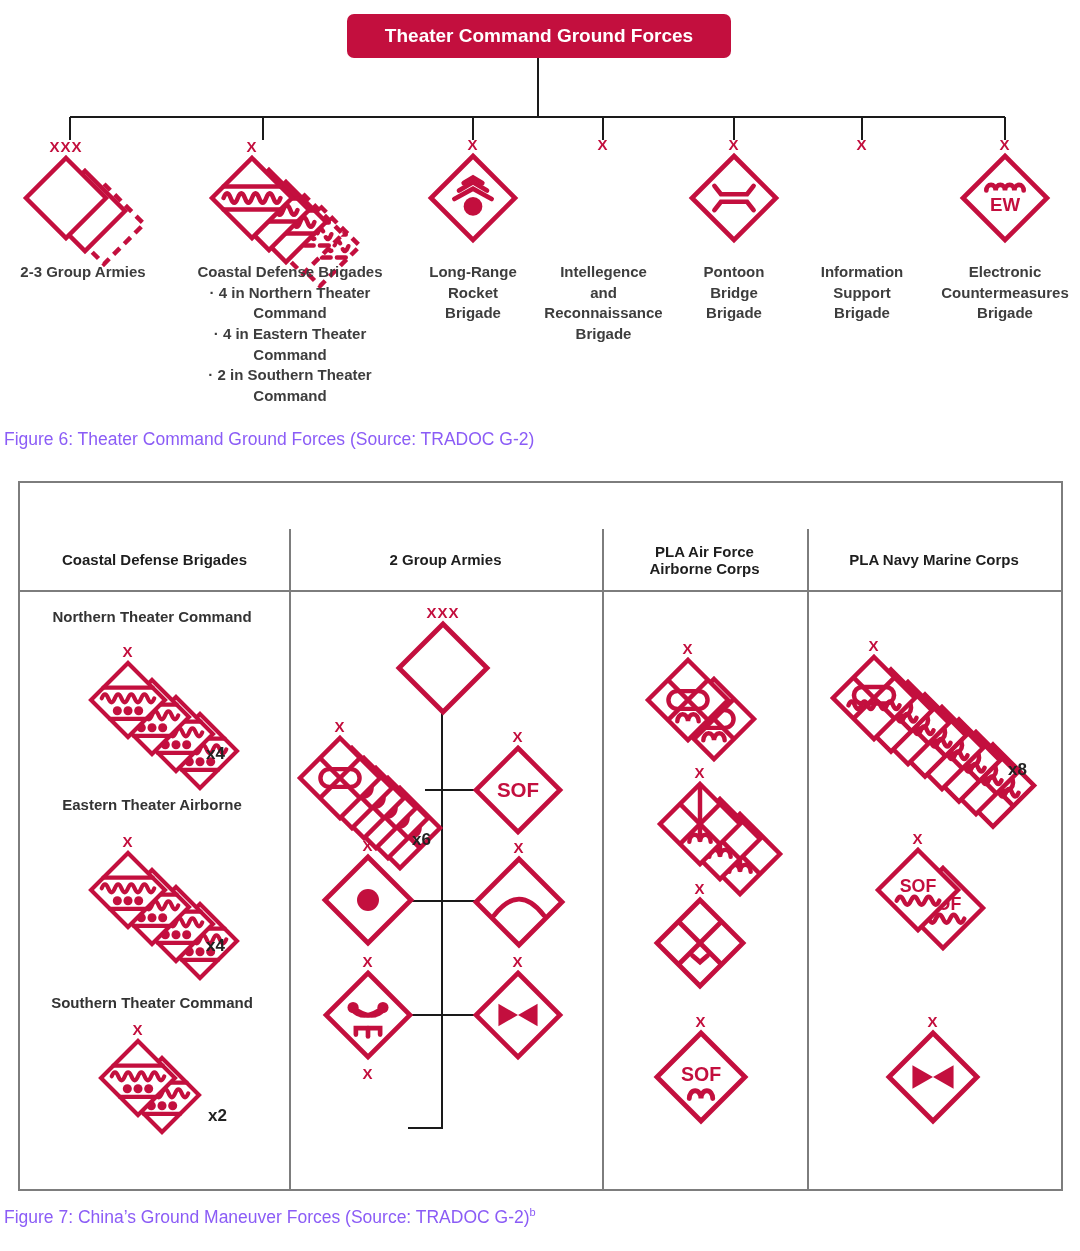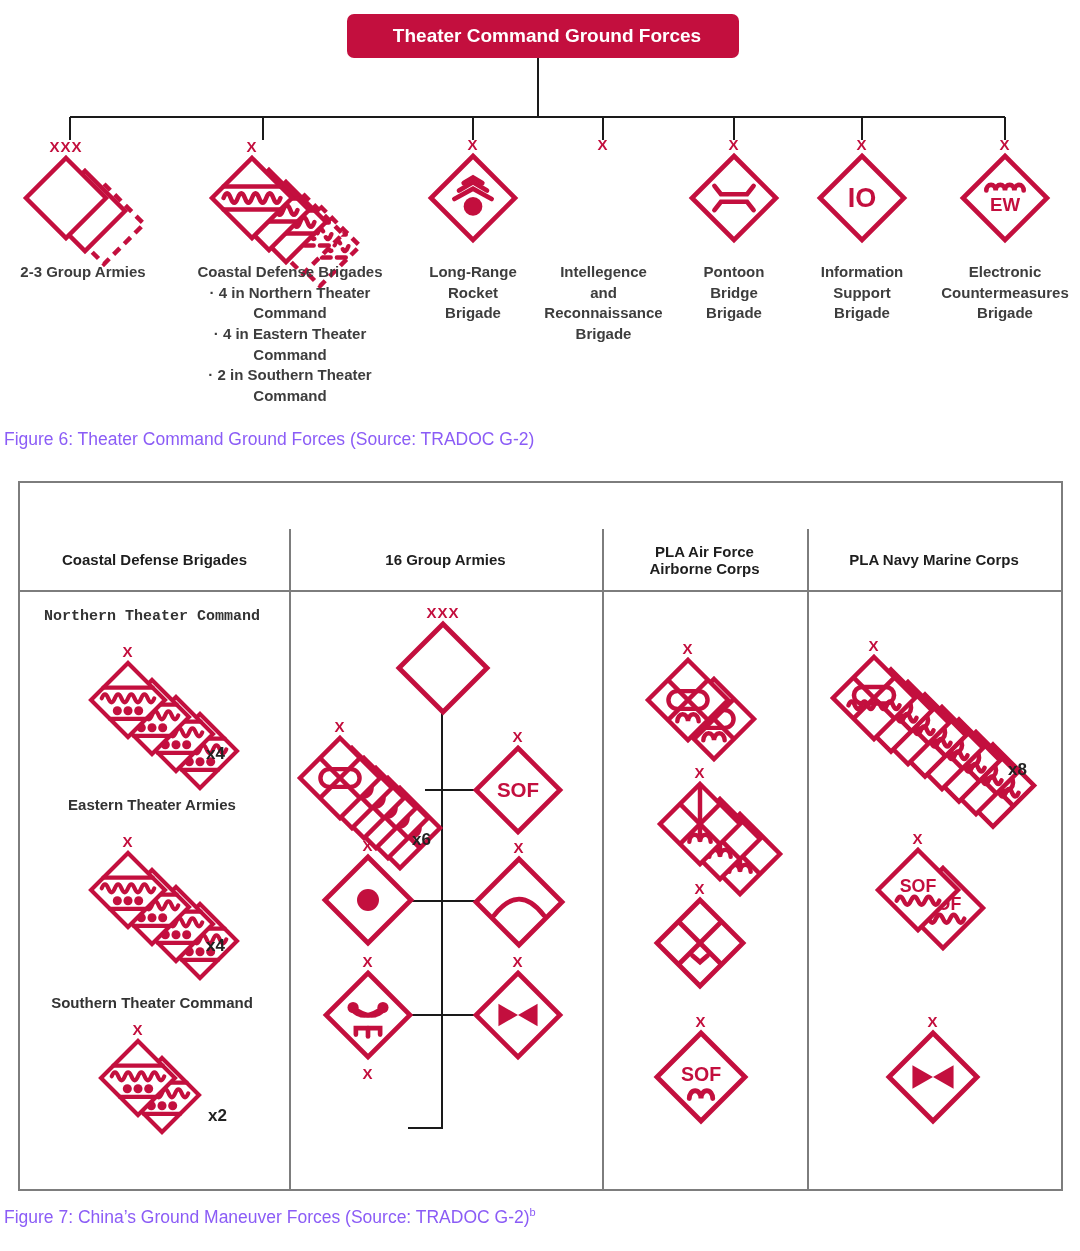--- a/index.html
+++ b/index.html
@@ -2,21 +2,21 @@
 <html style="--accent: #C30F3E;"><head>
 <meta charset="utf-8">
 <style>
   html,body{margin:0;padding:0;background:#ffffff;}
   .page{position:relative;width:1080px;height:1251px;background:#fff;
         font-family:"Liberation Sans",sans-serif;overflow:hidden;}
   .lines{position:absolute;left:0;top:0;z-index:1;}
   .sym{position:absolute;z-index:2;}
   .t-box{position:absolute;left:347px;top:14px;width:384px;height:44px;
          background:var(--accent,#C30F3E);border-radius:7px;color:#fff;
-         font-weight:bold;font-size:19px;text-align:center;line-height:44px;z-index:3;padding-left:8px;}
+         font-weight:bold;font-size:19px;text-align:center;line-height:44px;z-index:3;}
   .ech{position:absolute;z-index:3;text-align:center;font-weight:bold;font-size:15px;
        color:var(--accent,#C30F3E);letter-spacing:1px;height:18px;line-height:18px;}
   .mult{position:absolute;z-index:3;font-weight:bold;font-size:17px;color:#222;}
   .f6label{position:absolute;z-index:3;text-align:center;font-weight:bold;font-size:15px;
            color:#3d3d3d;line-height:1.38;}
   .theater-label{position:absolute;z-index:3;text-align:center;font-weight:bold;
                  font-size:15px;color:#333;}
   .caption{position:absolute;z-index:3;font-size:17.5px;color:#8b5cf6;}
   .caption sup{font-size:11px;}
   .tbl{position:absolute;left:18px;top:481px;width:1045px;height:710px;
@@ -60,21 +60,21 @@
 
   <div class="tbl">
     <div class="tbl-subhead"></div>
     <div class="colsep" style="left:269px;"></div>
     <div class="colsep" style="left:582px;"></div>
     <div class="colsep" style="left:787px;"></div>
     <div class="colh" style="left:0;width:269px;">
       <div class="inner">Coastal Defense Brigades</div>
     </div>
     <div class="colh" style="left:269px;width:313px;">
-      <div class="inner">16 Group Armies</div>
+      <div class="inner">2 Group Armies</div>
     </div>
     <div class="colh" style="left:582px;width:205px;">
       <div class="inner" style="width:130px;margin:0 auto;">PLA Air Force Airborne Corps</div>
     </div>
     <div class="colh" style="left:787px;width:254px;">
       <div class="inner">PLA Navy Marine Corps</div>
     </div>
   </div>
 
   <div class="caption" style="left:4px;top:1206px;">
@@ -143,26 +143,20 @@
     <div class="f6label" style="left: 536px; top: 262px; width: 135px;">Intellegence<br>and<br>Reconnaissance<br>Brigade</div>
     <div class="sym" style="left: 685px; top: 149px;"><svg width="98" height="98" viewBox="0 0 98 98">
         <g transform="translate(49,49) scale(0.933)" fill="none" stroke="#C30F3E" stroke-width="5" stroke-linecap="round">
           <path d="M0,-45 L45,0 L0,45 L-45,0 Z" fill="#ffffff" stroke-linecap="butt"></path>
           <path d="M-21,-13 L-14,-4 L14,-4 L21,-13"></path>
           <path d="M-21,13 L-14,4 L14,4 L21,13"></path>
         </g>
       </svg></div>
     <div class="ech" style="left: 694px; top: 136px; width: 80px;">X</div>
     <div class="f6label" style="left: 688px; top: 262px; width: 92px;">Pontoon<br>Bridge<br>Brigade</div>
-    <div class="sym" style="left: 813px; top: 149px;"><svg width="98" height="98" viewBox="0 0 98 98">
-        <g transform="translate(49,49) scale(0.933)" fill="none" stroke="#C30F3E" stroke-width="5" stroke-linecap="round">
-          <path d="M0,-45 L45,0 L0,45 L-45,0 Z" fill="#ffffff" stroke-linecap="butt"></path>
-          <text x="0" y="10" font-size="29" text-anchor="middle" font-family="'Liberation Sans',sans-serif" font-weight="bold" fill="#C30F3E" stroke="none">IO</text>
-        </g>
-      </svg></div>
     <div class="ech" style="left: 822px; top: 136px; width: 80px;">X</div>
     <div class="f6label" style="left: 804px; top: 262px; width: 116px;">Information<br>Support<br>Brigade</div>
     <div class="sym" style="left: 956px; top: 149px;"><svg width="98" height="98" viewBox="0 0 98 98">
         <g transform="translate(49,49) scale(0.933)" fill="none" stroke="#C30F3E" stroke-width="5" stroke-linecap="round">
           <path d="M0,-45 L45,0 L0,45 L-45,0 Z" fill="#ffffff" stroke-linecap="butt"></path>
           <path d="M-20,-8 a5,6 0 0 1 10,0 a5,6 0 0 1 10,0 a5,6 0 0 1 10,0 a5,6 0 0 1 10,0"></path>
           <text x="0" y="14" font-size="20" text-anchor="middle" font-family="'Liberation Sans',sans-serif" font-weight="bold" fill="#C30F3E" stroke="none">EW</text>
         </g>
       </svg></div>
     <div class="ech" style="left: 965px; top: 136px; width: 80px;">X</div>
@@ -200,21 +194,21 @@
           <path d="M-30,-15 L30,-15"></path>
           <path d="M-32,-2 Q-28,-12 -24,-2 Q-20,8 -16,-2 Q-12,-12 -8,-2 Q-4,8 0,-2 Q4,-12 8,-2 Q12,8 16,-2 Q20,-12 24,-2 Q28,8 32,-2"></path>
           <circle cx="-13" cy="13" r="5.5" fill="#C30F3E" stroke="none"></circle>
           <circle cx="0" cy="13" r="5.5" fill="#C30F3E" stroke="none"></circle>
           <circle cx="13" cy="13" r="5.5" fill="#C30F3E" stroke="none"></circle>
           <path d="M-22,23 L22,23"></path>
         </g>
       </svg></div>
     <div class="ech" style="left: 88px; top: 643px; width: 80px;">X</div>
     <div class="mult" style="left: 206px; top: 744px;">x4</div>
-    <div class="theater-label" style="left: 40px; top: 608px; width: 224px; font-family: Liberation Mono, monospace;">Northern Theater Command</div>
+    <div class="theater-label" style="left: 40px; top: 608px; width: 224px;">Northern Theater Command</div>
     <div class="sym" style="left: 84px; top: 846px;"><svg width="160" height="139" viewBox="0 0 160 139">
         <g transform="translate(116,95) scale(0.822)" fill="none" stroke="#C30F3E" stroke-width="5" stroke-linecap="round">
           <path d="M0,-45 L45,0 L0,45 L-45,0 Z" fill="#ffffff" stroke-linecap="butt"></path>
           <path d="M-30,-15 L30,-15"></path>
           <path d="M-32,-2 Q-28,-12 -24,-2 Q-20,8 -16,-2 Q-12,-12 -8,-2 Q-4,8 0,-2 Q4,-12 8,-2 Q12,8 16,-2 Q20,-12 24,-2 Q28,8 32,-2"></path>
           <circle cx="-13" cy="13" r="5.5" fill="#C30F3E" stroke="none"></circle>
           <circle cx="0" cy="13" r="5.5" fill="#C30F3E" stroke="none"></circle>
           <circle cx="13" cy="13" r="5.5" fill="#C30F3E" stroke="none"></circle>
           <path d="M-22,23 L22,23"></path>
         </g>
@@ -241,21 +235,21 @@
           <path d="M-30,-15 L30,-15"></path>
           <path d="M-32,-2 Q-28,-12 -24,-2 Q-20,8 -16,-2 Q-12,-12 -8,-2 Q-4,8 0,-2 Q4,-12 8,-2 Q12,8 16,-2 Q20,-12 24,-2 Q28,8 32,-2"></path>
           <circle cx="-13" cy="13" r="5.5" fill="#C30F3E" stroke="none"></circle>
           <circle cx="0" cy="13" r="5.5" fill="#C30F3E" stroke="none"></circle>
           <circle cx="13" cy="13" r="5.5" fill="#C30F3E" stroke="none"></circle>
           <path d="M-22,23 L22,23"></path>
         </g>
       </svg></div>
     <div class="ech" style="left: 88px; top: 833px; width: 80px;">X</div>
     <div class="mult" style="left: 206px; top: 936px;">x4</div>
-    <div class="theater-label" style="left: 40px; top: 796px; width: 224px;">Eastern Theater Armies</div>
+    <div class="theater-label" style="left: 40px; top: 796px; width: 224px;">Eastern Theater Airborne</div>
     <div class="sym" style="left: 94px; top: 1034px;"><svg width="112" height="105" viewBox="0 0 112 105">
         <g transform="translate(68,61) scale(0.822)" fill="none" stroke="#C30F3E" stroke-width="5" stroke-linecap="round">
           <path d="M0,-45 L45,0 L0,45 L-45,0 Z" fill="#ffffff" stroke-linecap="butt"></path>
           <path d="M-30,-15 L30,-15"></path>
           <path d="M-32,-2 Q-28,-12 -24,-2 Q-20,8 -16,-2 Q-12,-12 -8,-2 Q-4,8 0,-2 Q4,-12 8,-2 Q12,8 16,-2 Q20,-12 24,-2 Q28,8 32,-2"></path>
           <circle cx="-13" cy="13" r="5.5" fill="#C30F3E" stroke="none"></circle>
           <circle cx="0" cy="13" r="5.5" fill="#C30F3E" stroke="none"></circle>
           <circle cx="13" cy="13" r="5.5" fill="#C30F3E" stroke="none"></circle>
           <path d="M-22,23 L22,23"></path>
         </g>

